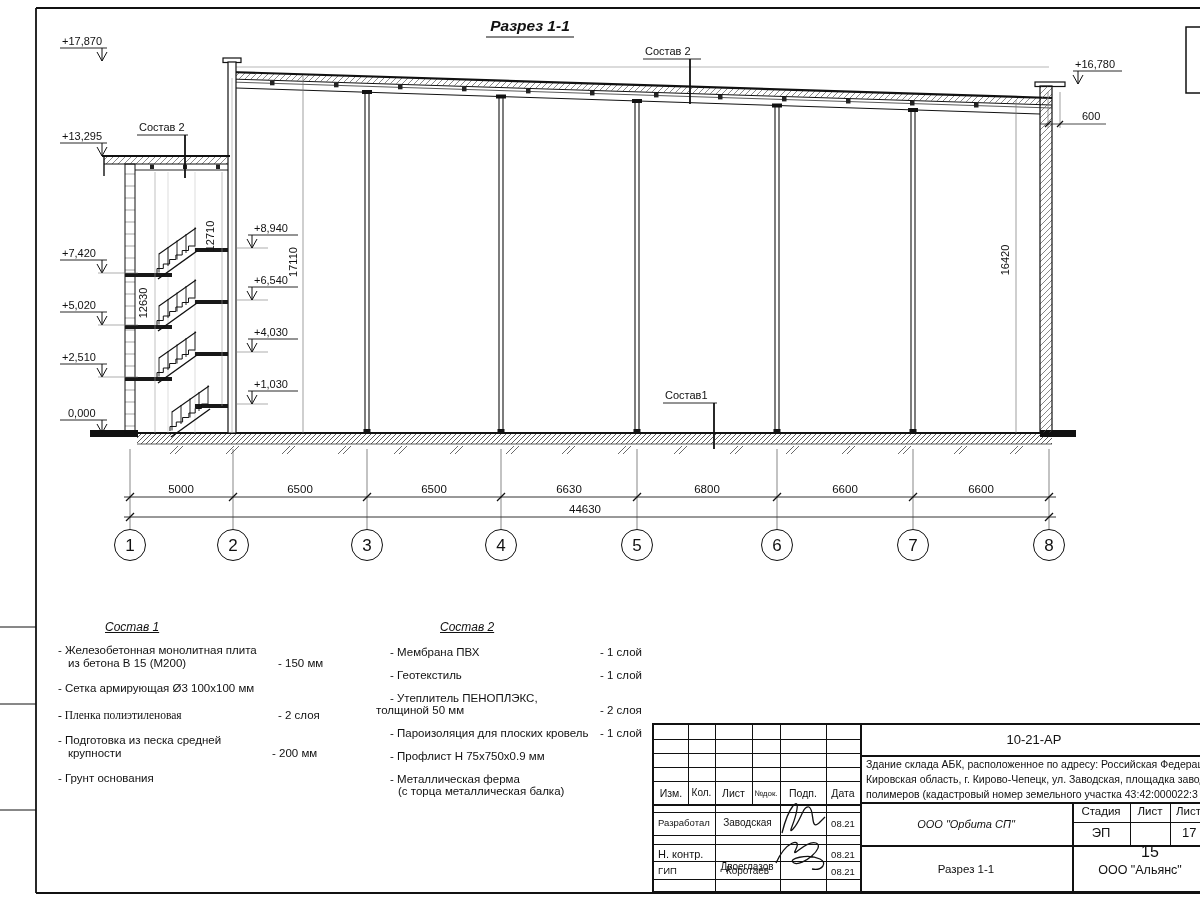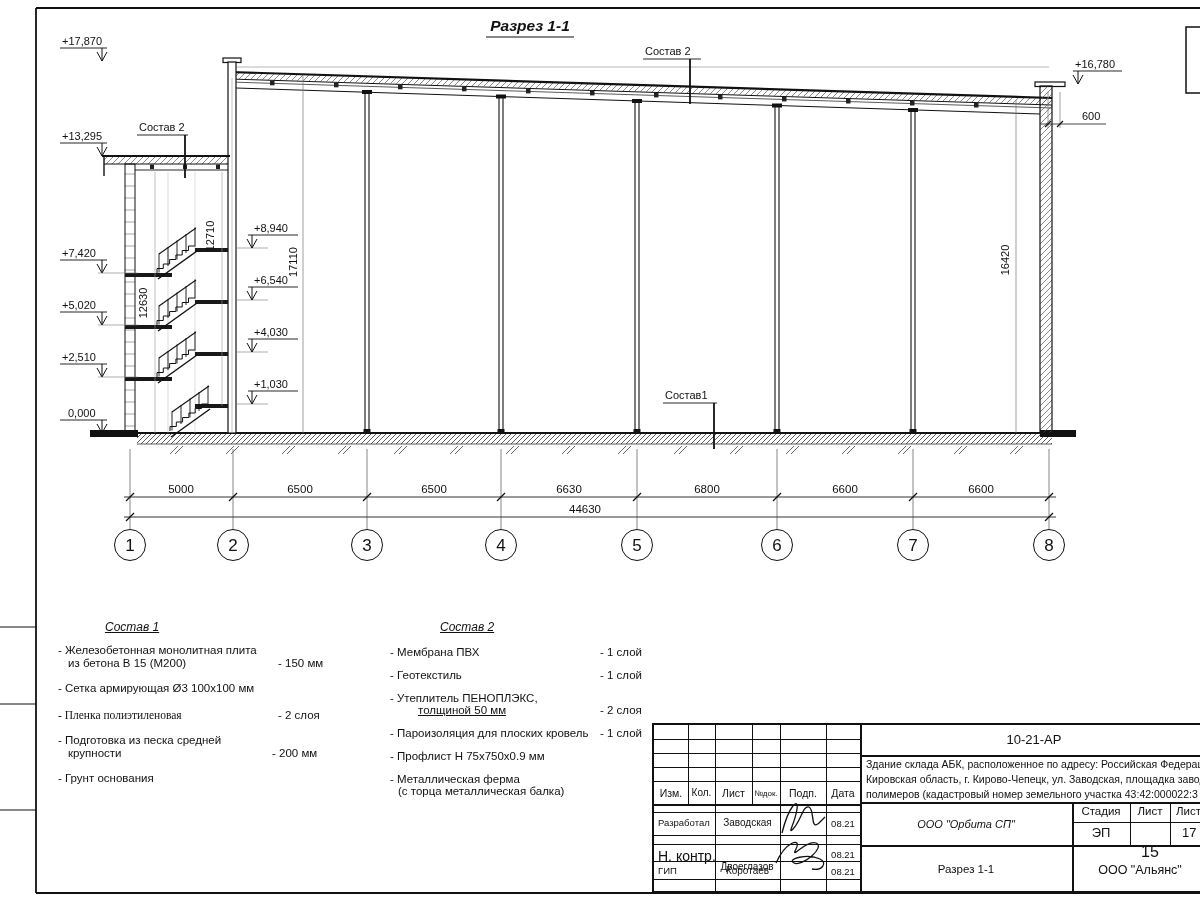--- a/index.html
+++ b/index.html
@@ -326,21 +326,21 @@
 </div>
 
 
 <div>
   <div class="abs list-title" style="left:440px;top:620px;">Состав 2</div>
   <div class="abs li" style="left:390px;top:646px;">- Мембрана ПВХ</div>
   <div class="abs li" style="left:600px;top:646px;">- 1 слой</div>
   <div class="abs li" style="left:390px;top:669px;">- Геотекстиль</div>
   <div class="abs li" style="left:600px;top:669px;">- 1 слой</div>
   <div class="abs li" style="left:390px;top:692px;">- Утеплитель ПЕНОПЛЭКС,</div>
-  <div class="abs li" style="left:418px;top:704px;text-decoration:underline;">толщиной 50 мм</div>
+  <div class="abs li" style="left:376px;top:704px;">толщиной 50 мм</div>
   <div class="abs li" style="left:600px;top:704px;">- 2 слоя</div>
   <div class="abs li" style="left:390px;top:727px;">- Пароизоляция для плоских кровель</div>
   <div class="abs li" style="left:600px;top:727px;">- 1 слой</div>
   <div class="abs li" style="left:390px;top:750px;">- Профлист Н 75х750х0.9 мм</div>
   <div class="abs li" style="left:390px;top:773px;">- Металлическая ферма</div>
   <div class="abs li" style="left:398px;top:785px;">(с торца металлическая балка)</div>
 </div>
 
 
 <div class="tb">
@@ -372,21 +372,21 @@
 
   <div class="tbt ctr" style="left:0;top:62px;width:34px;font-size:10.5px;">Изм.</div>
   <div class="tbt ctr" style="left:34px;top:62px;width:27px;font-size:10px;">Кол.</div>
   <div class="tbt ctr" style="left:61px;top:62px;width:37px;font-size:10.5px;">Лист</div>
   <div class="tbt ctr" style="left:98px;top:64px;width:28px;font-size:8px;">№док.</div>
   <div class="tbt ctr" style="left:126px;top:62px;width:46px;font-size:10.5px;">Подп.</div>
   <div class="tbt ctr" style="left:172px;top:62px;width:34px;font-size:10.5px;">Дата</div>
   <div class="tbt" style="left:4px;top:92px;font-size:9.5px;">Разработал</div>
   <div class="tbt ctr" style="left:61px;top:92px;width:65px;">Заводская</div>
   <div class="tbt ctr" style="left:172px;top:93px;width:34px;font-size:9.5px;">08.21</div>
-  <div class="tbt" style="left:4px;top:123px;font-size:14px;">Н. контр.</div>
+  <div class="tbt" style="left:4px;top:123px;font-size:11px;">Н. контр.</div>
   <div class="tbt ctr" style="left:61px;top:136px;width:64px;">Двоеглазов</div>
   <div class="tbt ctr" style="left:172px;top:124px;width:34px;font-size:9.5px;">08.21</div>
   <div class="tbt" style="left:4px;top:140px;font-size:9.5px;">ГИП</div>
   <div class="tbt ctr" style="left:61px;top:140px;width:65px;">Коротаев</div>
   <div class="tbt ctr" style="left:172px;top:141px;width:34px;font-size:9.5px;">08.21</div>
   <div class="tbt ctr" style="left:206px;top:7px;width:348px;font-size:13px;">10-21-АР</div>
   <div class="tbt" style="left:212px;top:33px;font-size:10.5px;">Здание склада АБК, расположенное по адресу: Российская Федерация,</div>
   <div class="tbt" style="left:212px;top:48px;font-size:10.5px;">Кировская область, г. Кирово-Чепецк, ул. Заводская, площадка завода</div>
   <div class="tbt" style="left:212px;top:63px;font-size:10.5px;">полимеров (кадастровый номер земельного участка 43:42:000022:3</div>
   <div class="tbt ctr it" style="left:206px;top:93px;width:212px;font-size:11px;">ООО "Орбита СП"</div>

